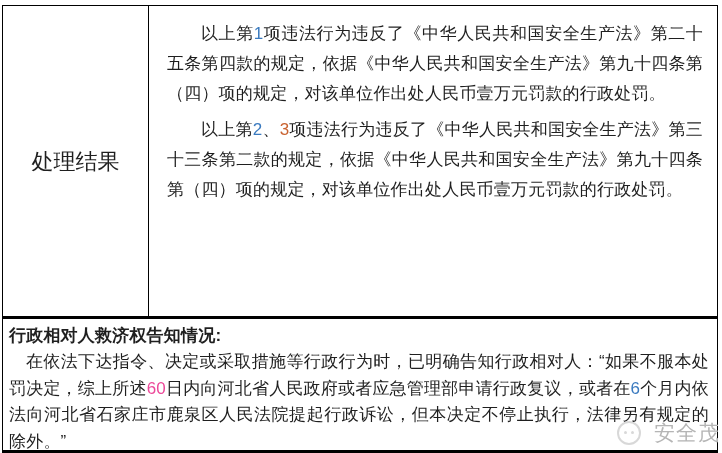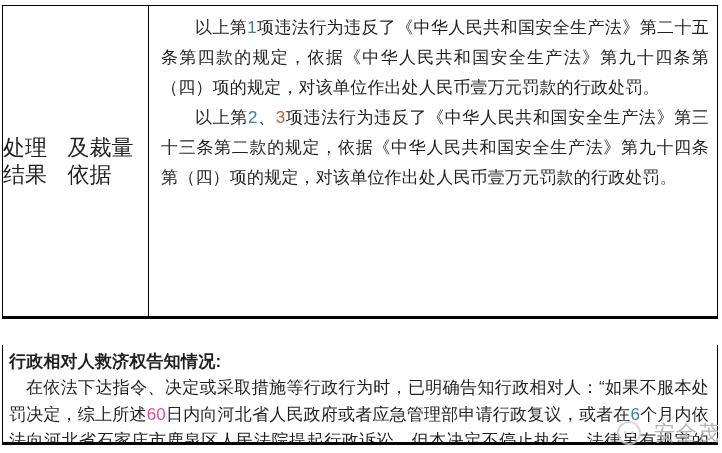--- a/index.html
+++ b/index.html
@@ -21,31 +21,30 @@
     border-right:1px solid #000;
     display:flex; flex-direction:row; justify-content:center; align-items:center;
     font-size:22px; line-height:27px;
   }
   .right-cell {
     flex:1; box-sizing:border-box;
     padding:7px 8px 0 12px;
     overflow:hidden;
   }
   .right-cell p {
-    margin:0; text-indent:2em;
+    margin:6px; text-indent:2em;
     font-size:17px; line-height:30px; letter-spacing:0.2px;
     text-align:justify;
   }
   .notice-section {
-    position:absolute; top:319px; left:2px; width:716px; height:100px;
+    position:absolute; top:319px; left:2px; width:716px; height:134px;
     box-sizing:border-box;
     border-left:1px solid #000; border-right:1px solid #000; border-bottom:3px solid #000;
     padding:4px 8px 0 6px;
     overflow:hidden;
-    margin-top:26px;
   }
   .notice-title {
     margin:0; font-size:17px; line-height:26px; font-weight:600; letter-spacing:0.2px;
   }
   .notice-body {
     margin:0; font-size:17px; line-height:26.5px; text-indent:1em; letter-spacing:0.2px;
     text-align:justify;
   }
   .watermark {
     position:absolute; right:2px; bottom:6px;
@@ -65,21 +64,20 @@
   .wm-text { font-size:21px; letter-spacing:1px; color:#b5b5b5;margin-left:8px; }
 </style>
 </head>
 <body>
 
 <div class="doc">
 
   <div class="table-section">
     <div class="left-cell">
       <span>处理结果</span>
-      <span>及裁量依据</span>
     </div>
     <div class="right-cell">
       <p><span>以上第</span><span style="color: rgb(58, 122, 191);">1</span><span>项违法行为违反了《中华人民共和国安全生产法》第二十五条第四款的规定，依据《中华人民共和国安全生产法》第九十四条第（四）项的规定，对该单位作出处人民币壹万元罚款的行政处罚。</span></p>
       <p><span>以上第</span><span style="color: rgb(58, 122, 191);">2</span><span>、</span><span style="color: rgb(201, 98, 47);">3</span><span>项违法行为违反了《中华人民共和国安全生产法》第三十三条第二款的规定，依据《中华人民共和国安全生产法》第九十四条第（四）项的规定，对该单位作出处人民币壹万元罚款的行政处罚。</span></p>
     </div>
   </div>
 
   <div class="notice-section">
     <p class="notice-title">行政相对人救济权告知情况:</p>
     <p class="notice-body"><span>在依法下达指令、决定或采取措施等行政行为时，已明确告知行政相对人：“如果不服本处罚决定，综上所述</span><span style="color: #ec4899;">60</span><span>日内向河北省人民政府或者应急管理部申请行政复议，或者在</span><span style="color: rgb(58, 122, 191);">6</span><span>个月内依法向河北省石家庄市鹿泉区人民法院提起行政诉讼，但本决定不停止执行，法律另有规定的除外。”</span></p>

